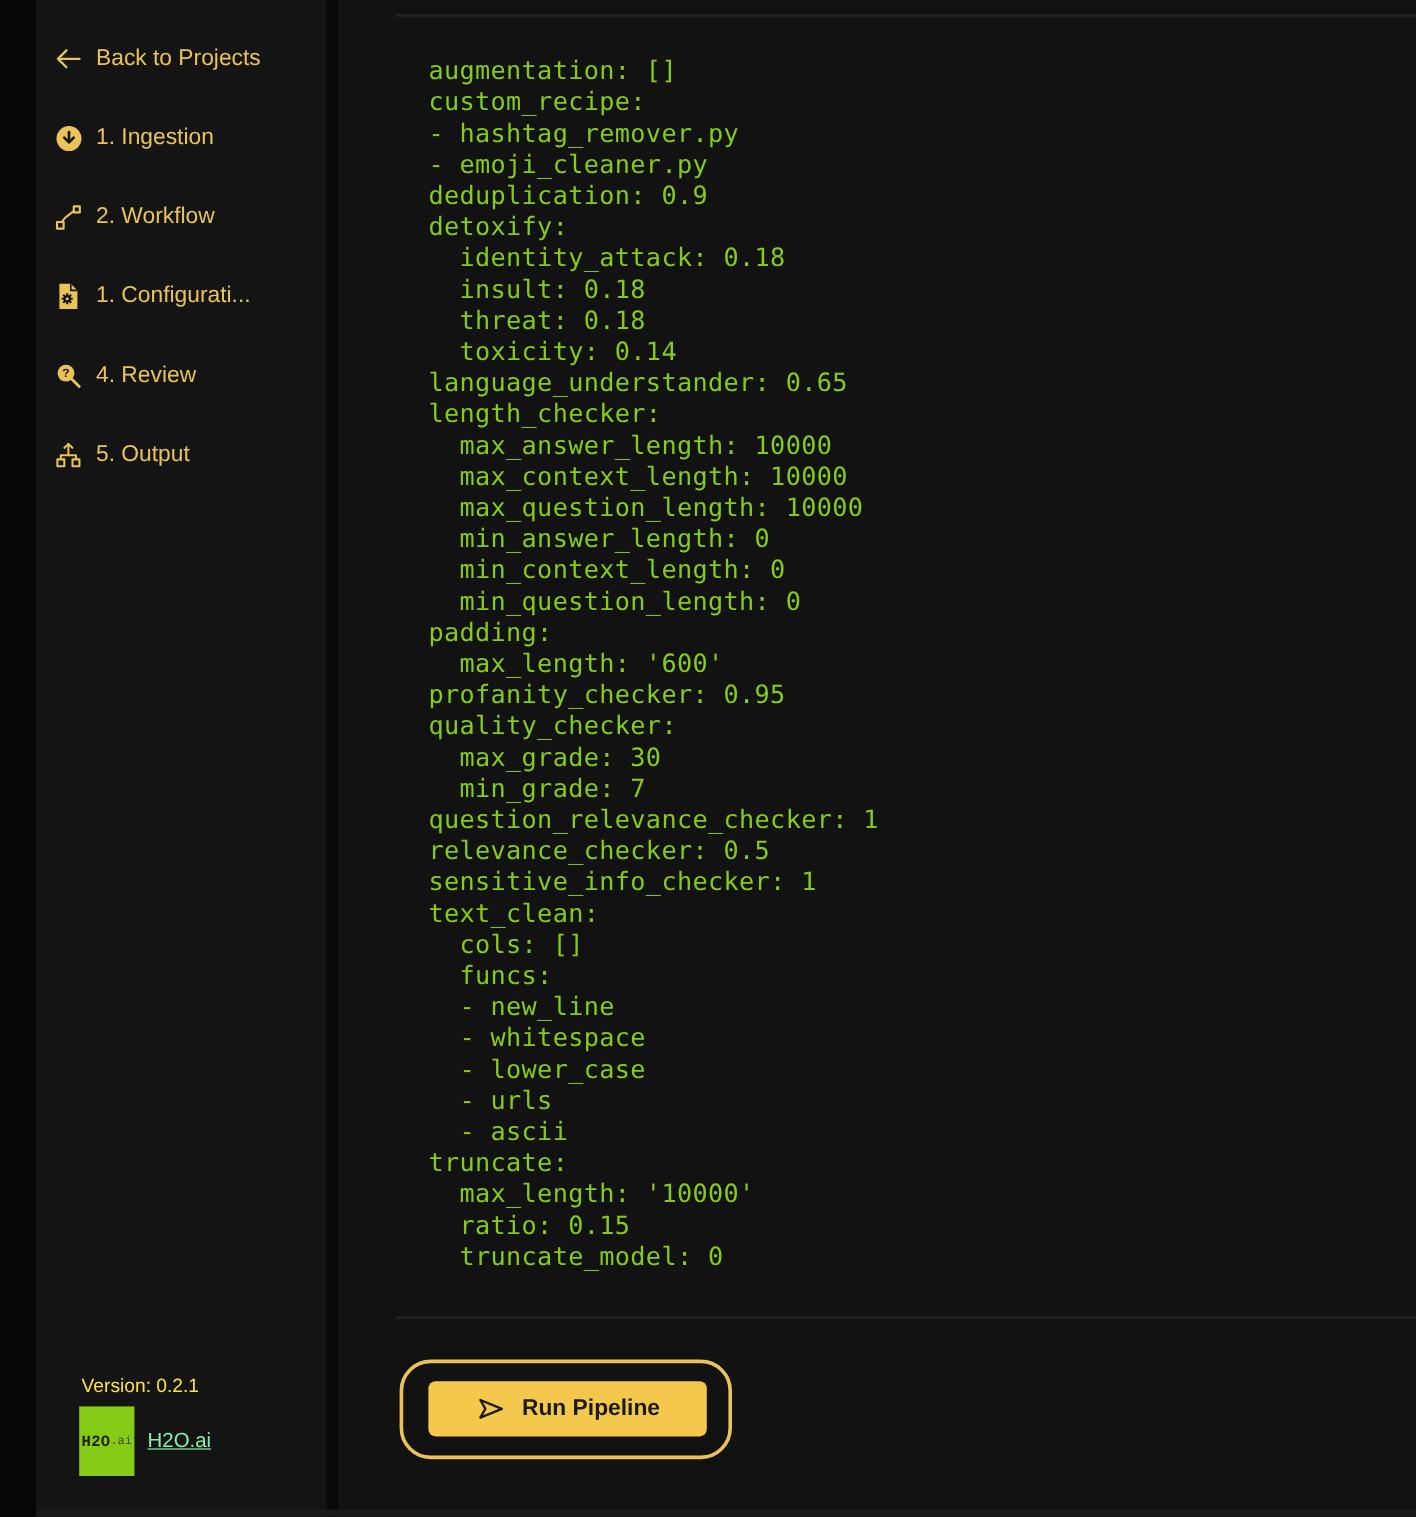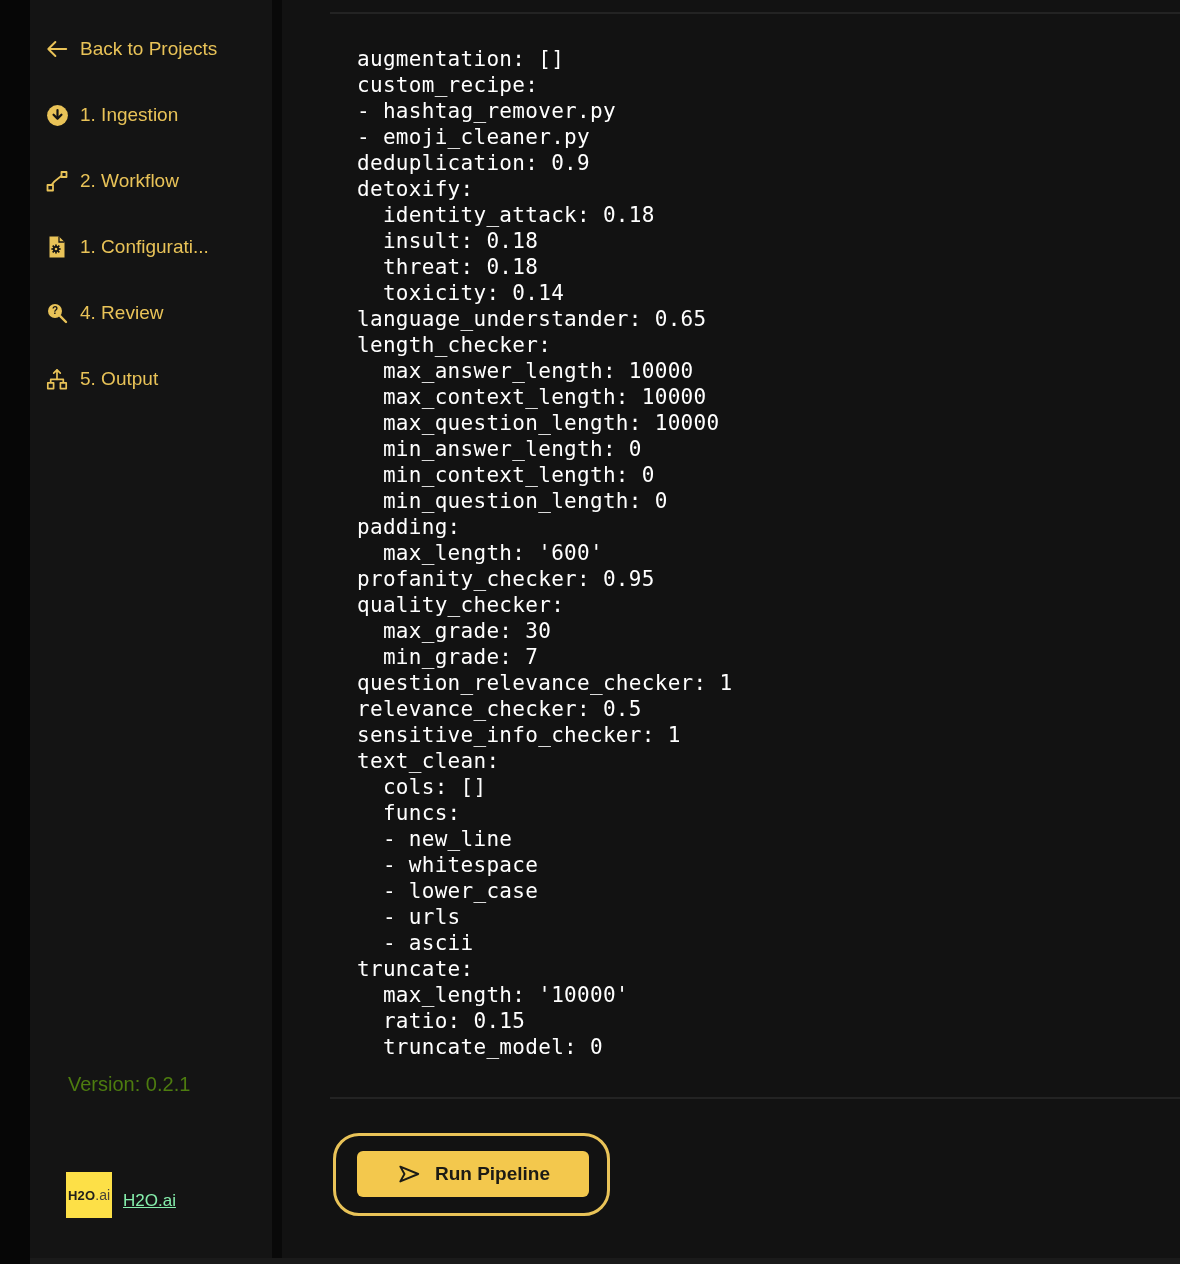--- a/index.html
+++ b/index.html
@@ -37,48 +37,48 @@
   .nav-item {
     height: 66px; display: flex; align-items: center; gap: 10px;
     color: #E9C358; font-size: 19px; cursor: pointer;
   }
   .nav-item .ico { width: 26px; height: 26px; flex: 0 0 26px; display: flex; align-items: center; justify-content: center; }
   .nav-item .ico svg { display: block; }
   .nav-label { white-space: nowrap; text-align: center; }
 
   
   .version {
-    position: absolute; left: 38px; top: 1073px;
-    color: #4d7c0f; font-size: 20px;
+    position: absolute; left: 38px; top: 1147px;
+    color: #fde047; font-size: 16px;
   }
   .logo-box {
-    position: absolute; left: 36px; top: 1172px; width: 46px; height: 46px;
-    background: #fde047; display: flex; align-items: center; justify-content: center;
+    position: absolute; left: 36px; top: 1172px; width: 46px; height: 58px;
+    background: #84cc16; display: flex; align-items: center; justify-content: center; font-family: Liberation Mono, monospace;
   }
   .logo-box .logo-main { color: #22211c; font-weight: bold; font-size: 13px; letter-spacing: 0.2px; }
-  .logo-box .logo-suffix { color: #4a4538; font-size: 14px; }
+  .logo-box .logo-suffix { color: #4a4538; font-size: 10px; }
   .logo-link {
     position: absolute; left: 93px; top: 1191px;
     color: #86efac; font-size: 17px; text-decoration: underline; cursor: pointer;
   }
 
   
   .divider-top {
     position: absolute; left: 48px; top: 12px; right: 0; height: 2px;
     background: #232323;
   }
   .divider-bottom {
     position: absolute; left: 48px; top: 1097px; right: 0; height: 2px;
     background: #232323;
   }
   .yaml-code {
     position: absolute; left: 75px; top: 46px;
     font-family: "DejaVu Sans Mono", monospace;
     font-size: 21px; line-height: 26px; letter-spacing: 0.3px;
-    color: #ffffff; white-space: pre;
+    color: #84cc16; white-space: pre;
   }
 
   
   .run-ring {
     position: absolute; left: 51px; top: 1133px; width: 277px; height: 83px;
     border: 3px solid #E9C358; border-radius: 26px;
   }
   .run-button {
     position: absolute; left: 75px; top: 1151px; width: 232px; height: 46px;
     background: #F3C84D; border: none; border-radius: 6px;

